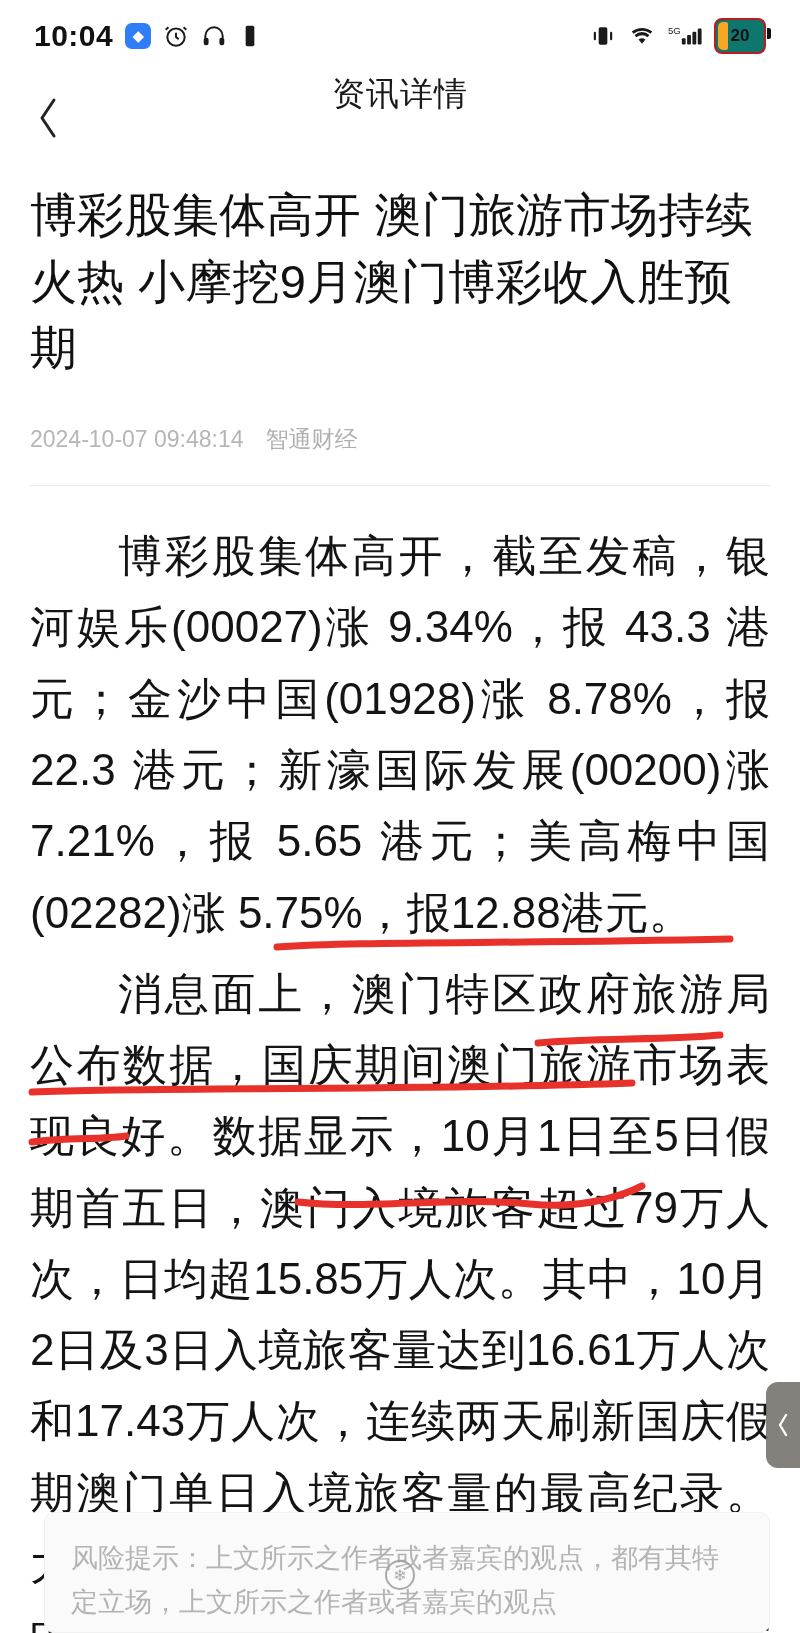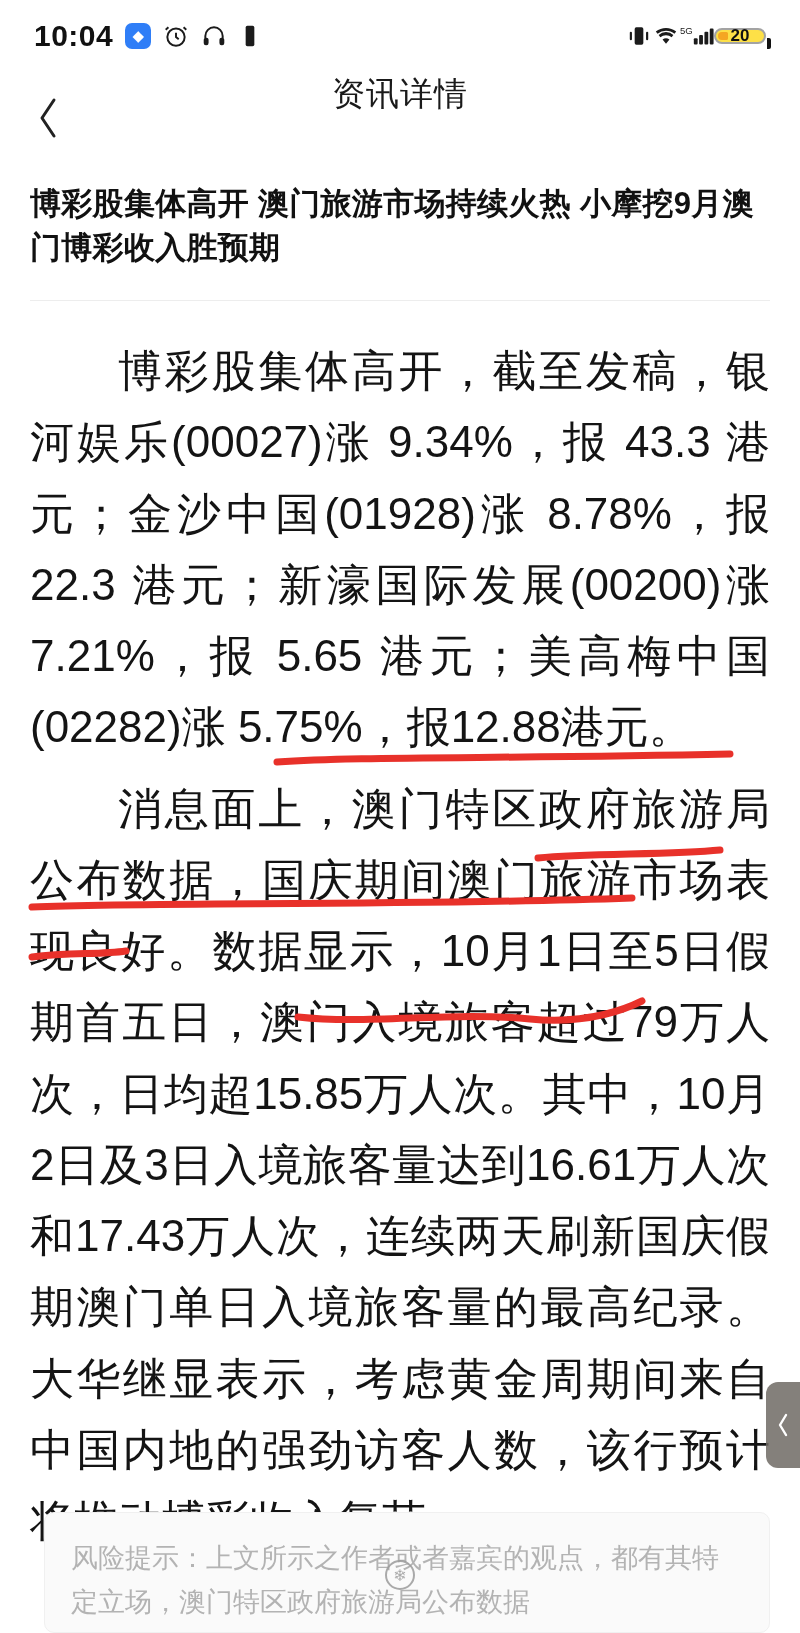--- a/index.html
+++ b/index.html
@@ -36,28 +36,28 @@
   }
   .si-badge {
     width: 26px; height: 26px; border-radius: 7px;
     background: #2f7ef7; color: #fff;
     font-size: 16px; line-height: 26px; text-align: center;
     display: inline-block;
   }
   .si-glyph { font-size: 24px; color: #1b1b1b; }
   .status-right {
     margin-left: auto;
-    display: flex; align-items: center; gap: 0;
+    display: flex; align-items: center; gap: 12px;
   }
   .battery {
-    width: 52px; height: 16px;
-    border: 2px solid #a3a3a3; border-radius: 8px;
-    position: relative;
-    display: flex; align-items: center; justify-content: center;
-    background: #fde047;
+    width: 52px; height: 36px;
+    border: 2px solid #b91c1c; border-radius: 8px;
+    position: relative;
+    display: flex; align-items: center; justify-content: center;
+    background: #0f766e;
   }
   .battery::after {
     content: ""; position: absolute; right: -7px; top: 8px;
     width: 4px; height: 11px; background: #111; border-radius: 0 2px 2px 0;
   }
   .battery-fill {
     position: absolute; left: 2px; top: 2px; bottom: 2px;
     width: 10px; background: #f5a623; border-radius: 5px 2px 2px 5px;
   }
   .battery-num {
@@ -83,24 +83,24 @@
     width: 100%; text-align: center;
     font-size: 33px; color: #1a1a1a; font-weight: 500;
     letter-spacing: 1px;
   }
 
   
   .article {
     padding: 18px 30px 0 30px;
   }
   .headline {
-    font-size: 31px;
+    font-size: 47px;
     line-height: 1.42;
     color: #111;
-    font-weight: 700;
+    font-weight: 400;
     letter-spacing: .3px;
   }
   .meta {
     margin-top: 42px;
     display: flex; align-items: center; gap: 22px;
     color: #b6b6b6;
     font-size: 23px;
   }
   .meta .src { color: #b0b0b0; }
 
@@ -247,20 +247,24 @@
       <svg width="26" height="44" viewBox="0 0 26 44" fill="none" stroke="#222" stroke-width="3" stroke-linecap="round" stroke-linejoin="round">
         <path d="M19 4 L7 22 L19 40"></path>
       </svg>
     </div>
     <div class="nav-title">资讯详情</div>
   </div>
 
   <div class="article">
     <div class="headline">博彩股集体高开 澳门旅游市场持续火热 小摩挖9月澳门博彩收入胜预期</div>
 
+    <div class="meta">
+      <span>2024-10-07 09:48:14</span>
+      <span class="src">智通财经</span>
+    </div>
 
     <div class="divider"></div>
 
     <div class="body">
       <p class="para">博彩股集体高开，截至发稿，银河娱乐(00027)涨 9.34%，报 43.3 港元；金沙中国(01928)涨 8.78%，报 22.3 港元；新濠国际发展(00200)涨 7.21%，报 5.65 港元；美高梅中国(02282)涨 5.75%，报12.88港元。</p>
       <p class="para">消息面上，澳门特区政府旅游局公布数据，国庆期间澳门旅游市场表现良好。数据显示，10月1日至5日假期首五日，澳门入境旅客超过79万人次，日均超15.85万人次。其中，10月2日及3日入境旅客量达到16.61万人次和17.43万人次，连续两天刷新国庆假期澳门单日入境旅客量的最高纪录。大华继显表示，考虑黄金周期间来自中国内地的强劲访客人数，该行预计将推动博彩收入复苏。</p>
 
       <div class="marks">
         <svg width="740" height="1000" viewBox="0 0 740 1000" fill="none" stroke="#e8312a" stroke-width="7" stroke-linecap="round" stroke-linejoin="round">
           <path d="M247 427 C330 421, 470 424, 700 419"></path>
@@ -276,20 +280,20 @@
   <div class="drawer-handle">
     <svg width="14" height="26" viewBox="0 0 14 26" fill="none" stroke="#fff" stroke-width="2.4" stroke-linecap="round" stroke-linejoin="round">
       <path d="M10 3 L4 13 L10 23"></path>
     </svg>
   </div>
 
   <div class="notice">
     <p>
       <span class="lbl">风险提示：</span><span>上文所示之作者或者嘉宾的观点，都有其特</span>
     </p>
-    <p>定立场，澳门特区政府旅游局公布数据</p>
+    <p>定立场，上文所示之作者或者嘉宾的观点</p>
   </div>
 
   <div class="watermark">
     <span class="wm-logo">❄</span>
   </div>
 
 </div>
 
 </body></html>

